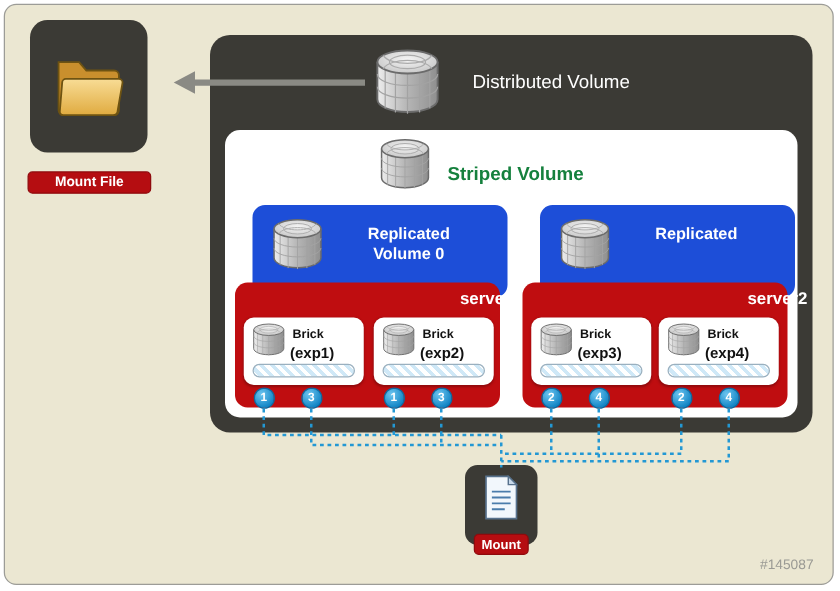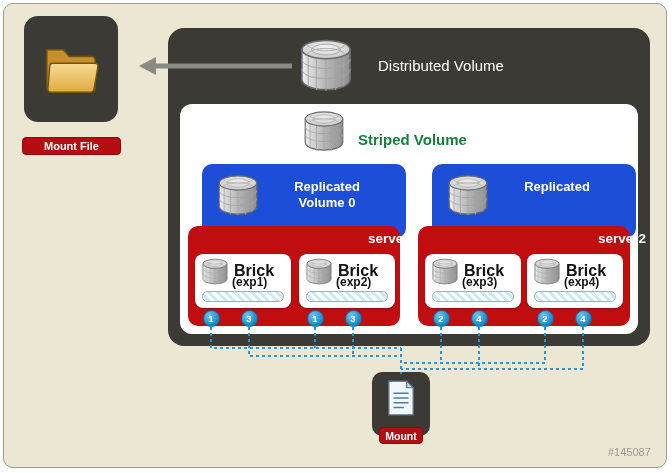--- a/index.html
+++ b/index.html
@@ -21,21 +21,21 @@
   .rv0{left:202px;}
   .rv1{left:432px;}
   .rv .cyl{left:12px;top:10px;width:48px;height:42px;}
   .rv-text{position:absolute;left:60px;top:15px;width:130px;color:#ffffff;font-weight:bold;font-size:13px;line-height:16px;text-align:center;}
   .server{position:absolute;top:226px;width:212px;height:100px;background:#bf0d10;border-radius:10px;z-index:4;}
   .server1{left:188px;}
   .server2{left:418px;}
   .server-label{position:absolute;left:16px;top:5px;width:100%;text-align:right;color:#ffffff;font-weight:bold;font-size:13.5px;}
   .brick{position:absolute;top:254px;width:96px;height:54px;background:#ffffff;border-radius:8px;z-index:5;box-shadow:0 1px 2px rgba(0,0,0,0.25);}
   .brick .cyl{left:4px;top:4px;width:32px;height:27px;}
-  .brick-label{position:absolute;left:39px;top:8px;font-size:16px;font-weight:bold;color:#111;}
+  .brick-label{position:absolute;left:39px;top:8px;font-size:10px;font-weight:bold;color:#111;}
   .brick-exp{position:absolute;left:37px;top:21px;font-size:12px;font-weight:bold;color:#111;}
   .bar{position:absolute;left:7px;top:37px;width:82px;height:11px;border-radius:6px;border:1px solid #9ab0bf;background:repeating-linear-gradient(45deg,#ffffff 0 3px,#cfe8f7 3px 6px);box-sizing:border-box;}
   .chunk{position:absolute;width:17px;height:17px;border-radius:50%;background:radial-gradient(circle at 35% 30%, #6ec6f0, #1486c6 72%);border:1px solid #0d6aa0;box-sizing:border-box;color:#ffffff;font-size:9.5px;font-weight:bold;display:flex;align-items:center;justify-content:center;z-index:7;}
   .overlay{position:absolute;left:0;top:0;z-index:6;pointer-events:none;}
   .file-node{left:372px;top:372px;width:58px;height:64px;border-radius:10px;z-index:2;}
   .file-node svg{position:absolute;left:14px;top:7px;width:30px;height:38px;}
   .badge{position:absolute;background:#b50d11;color:#ffffff;font-weight:bold;text-align:center;border-radius:4px;border:1px solid #8f0a0d;box-sizing:border-box;display:flex;align-items:center;justify-content:center;z-index:8;}
   .mount-badge{left:22px;top:137px;width:99px;height:18px;font-size:11px;}
   .file-badge{left:379px;top:427px;width:44px;height:17px;font-size:10.5px;}
   .watermark{position:absolute;left:608px;top:446px;font-size:11px;color:#9a9a94;z-index:3;}

